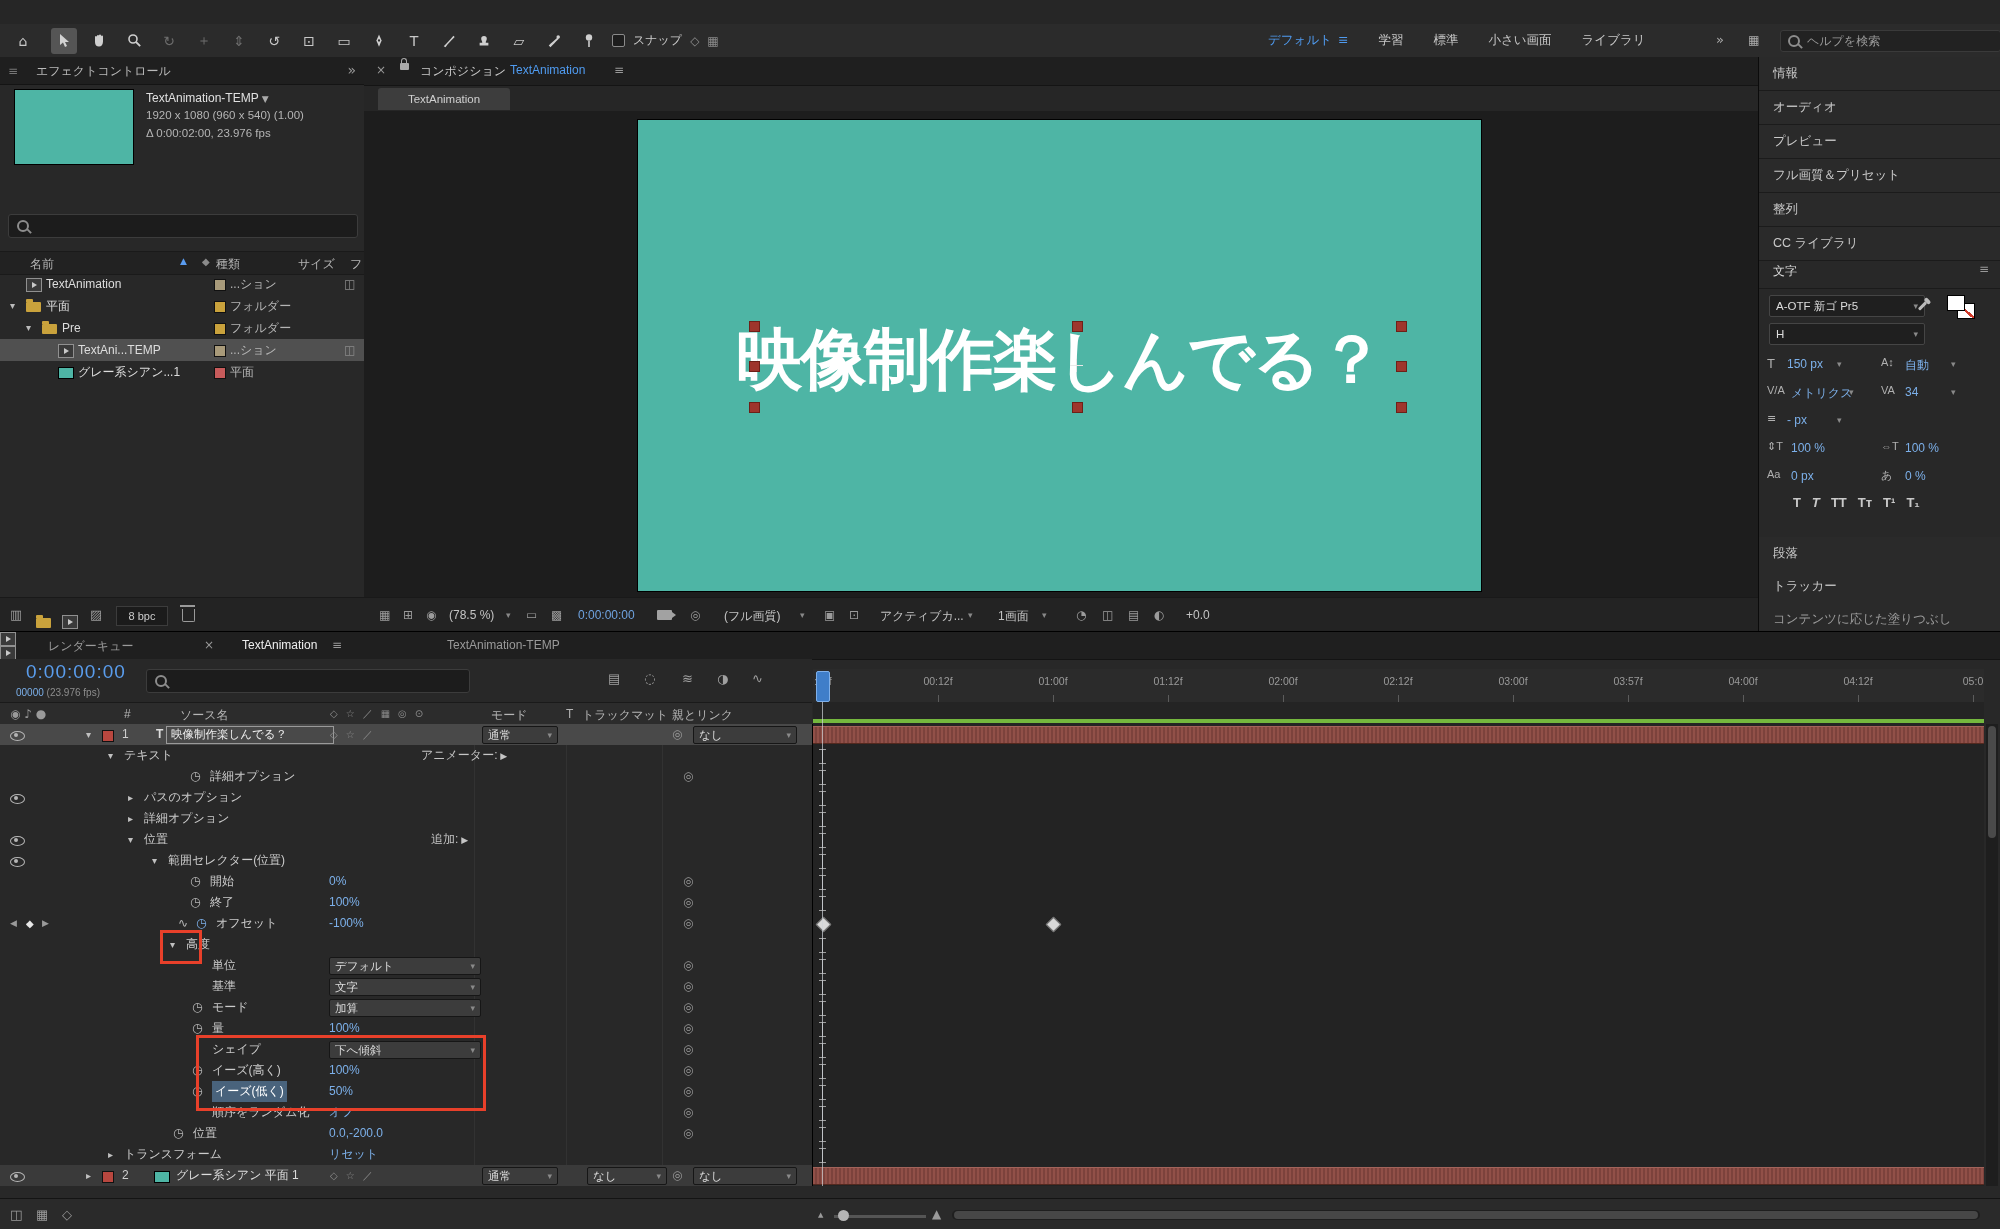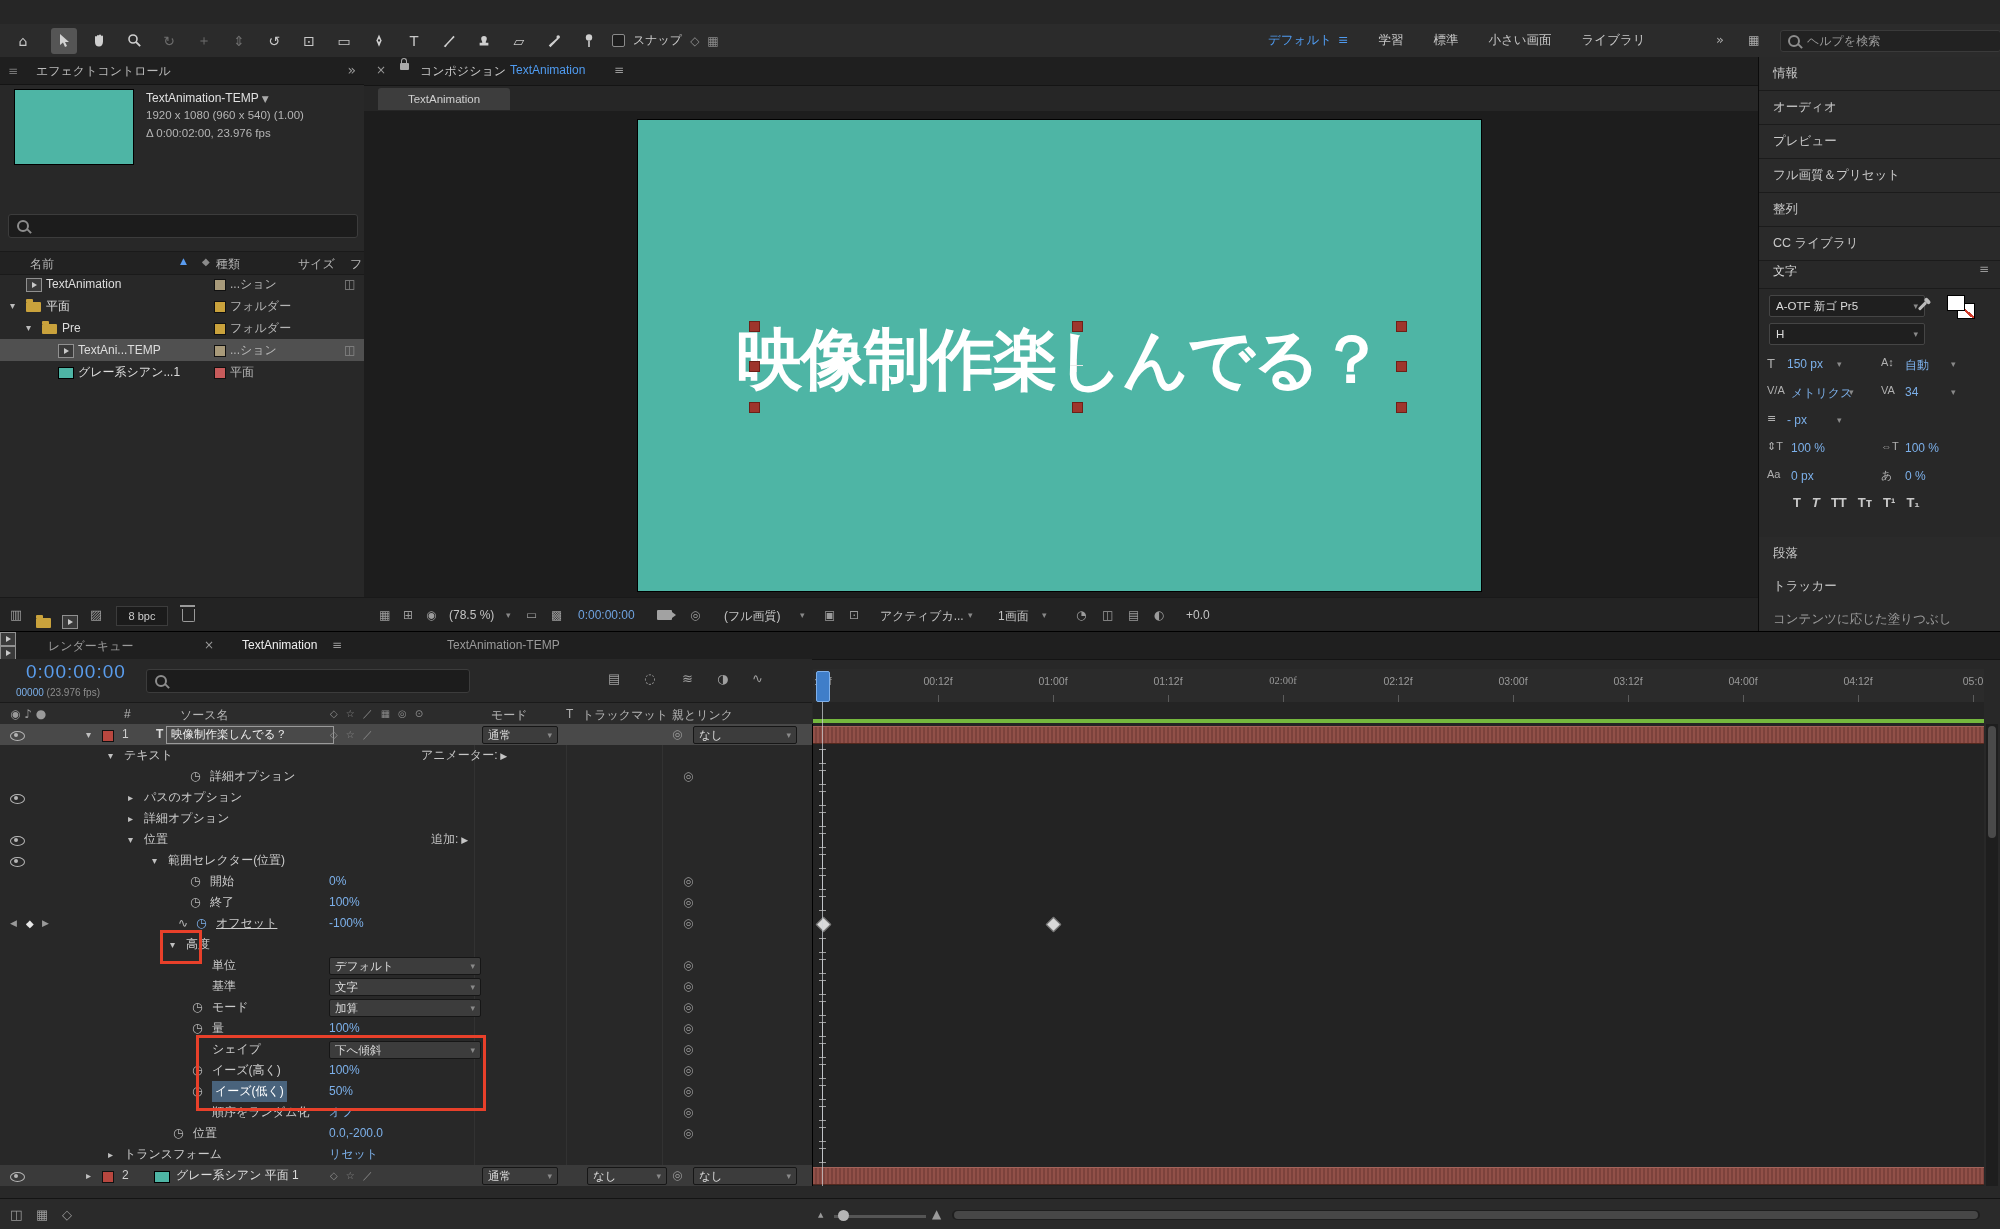--- a/index.html
+++ b/index.html
@@ -533,27 +533,27 @@
     <div id="ruler">
         <div class="tick" style="left: 10px;"></div>
         <span class="ticklab" style="left: 10px;">:00f</span>
         <div class="tick" style="left: 125px;"></div>
         <span class="ticklab" style="left: 125px;">00:12f</span>
         <div class="tick" style="left: 240px;"></div>
         <span class="ticklab" style="left: 240px;">01:00f</span>
         <div class="tick" style="left: 355px;"></div>
         <span class="ticklab" style="left: 355px;">01:12f</span>
         <div class="tick" style="left: 470px;"></div>
-        <span class="ticklab" style="left: 470px; font-family: Liberation Serif, serif;">02:00f</span>
+        <span class="ticklab" style="left: 470px;">02:00f</span>
         <div class="tick" style="left: 585px;"></div>
         <span class="ticklab" style="left: 585px;">02:12f</span>
         <div class="tick" style="left: 700px;"></div>
         <span class="ticklab" style="left: 700px;">03:00f</span>
         <div class="tick" style="left: 815px;"></div>
-        <span class="ticklab" style="left: 815px;">03:12f</span>
+        <span class="ticklab" style="left: 815px;">03:57f</span>
         <div class="tick" style="left: 930px;"></div>
         <span class="ticklab" style="left: 930px;">04:00f</span>
         <div class="tick" style="left: 1045px;"></div>
         <span class="ticklab" style="left: 1045px;">04:12f</span>
         <div class="tick" style="left: 1160px;"></div>
         <span class="ticklab" style="left: 1160px;">05:0</span>
       </div>
     <div id="cti-head"></div>
 
     <div id="tl-cols">
@@ -645,21 +645,21 @@
           <span class="lblv" style="left: 210px;">終了</span>
           <span class="val">100%</span>
           <span class="pick g">◎</span>
         </div>
         <div class="tl-row prop">
           <span class="navK g" style="left: 10px;">◀</span>
           <span class="navD g" style="left: 26px;">◆</span>
           <span class="navK g" style="left: 42px;">▶</span>
           <span class="sw g" style="left: 178px;">∿</span>
           <span class="sw g on" style="left: 196px;">◷</span>
-          <span class="lblv" style="left: 216px; text-decoration: underline;">オフセット</span>
+          <span class="lblv" style="left: 216px;">オフセット</span>
           <span class="val">-100%</span>
           <span class="pick g">◎</span>
         </div>
         <div class="tl-row group">
           <span class="twirl g" style="left: 170px;">▾</span>
           <span class="lblv" style="left: 186px;">高度</span>
         </div>
         <div class="tl-row prop">
           <span class="lblv" style="left: 212px;">単位</span>
           <div class="tl-dd">

